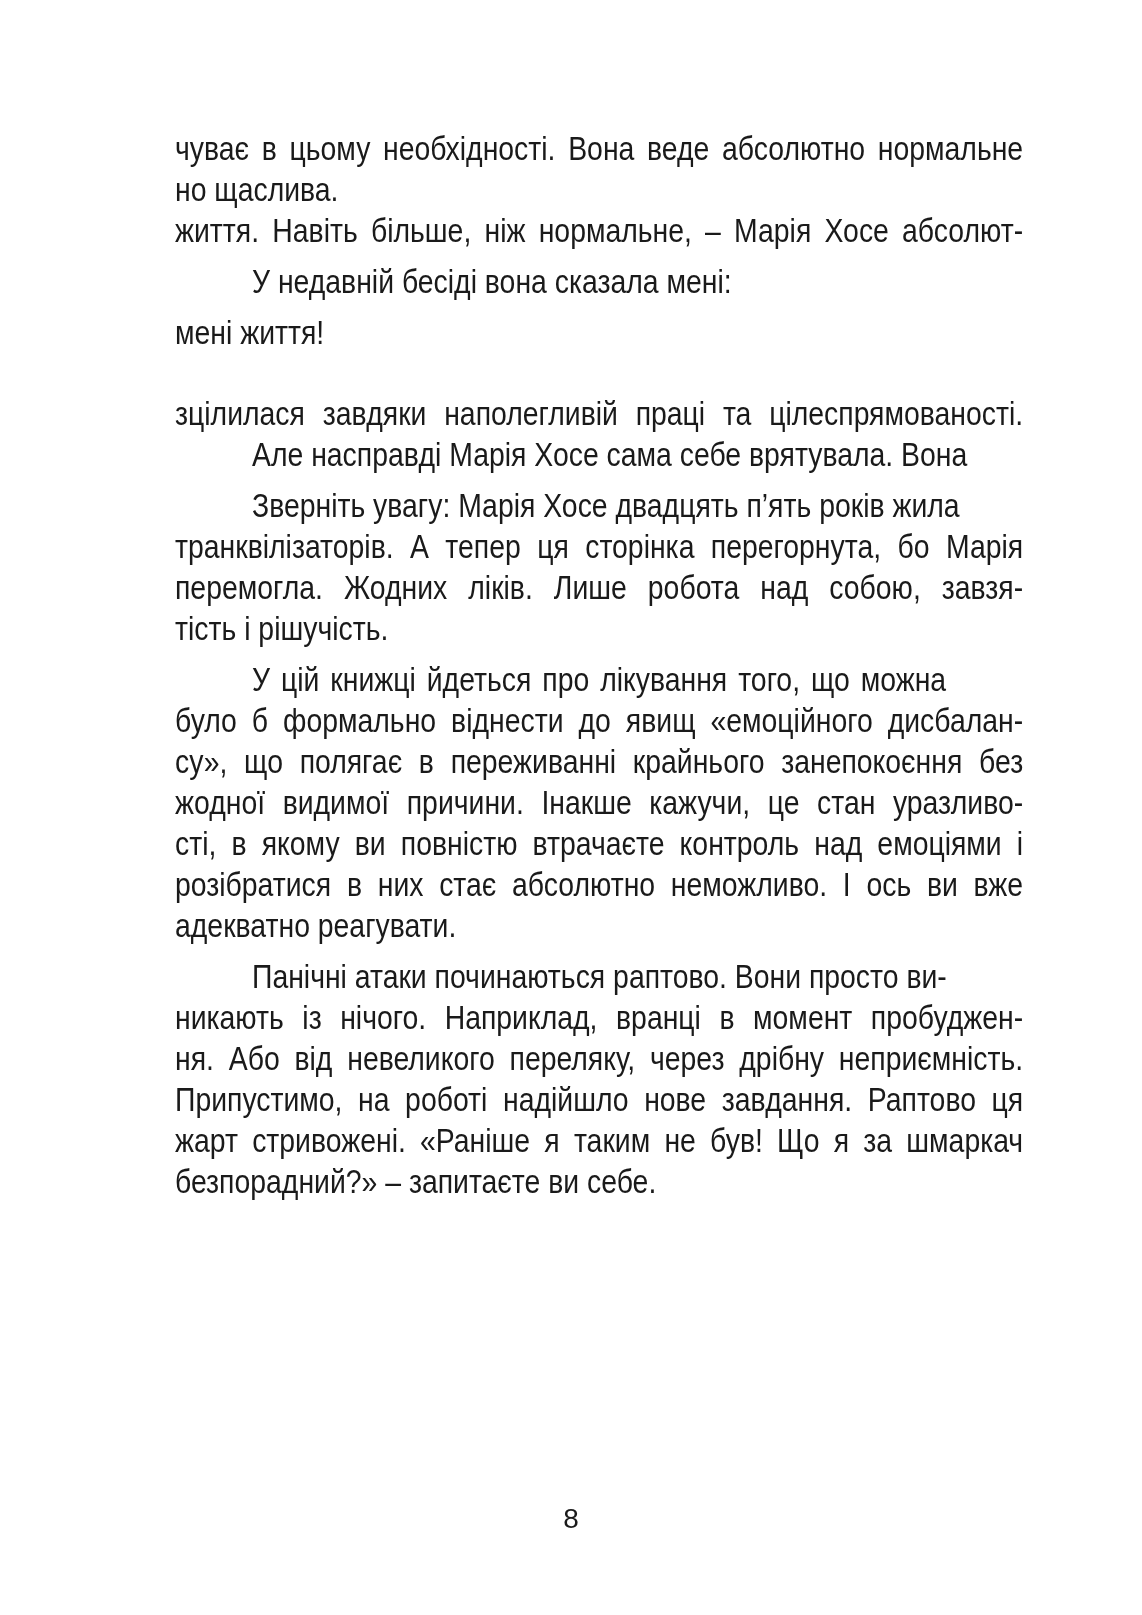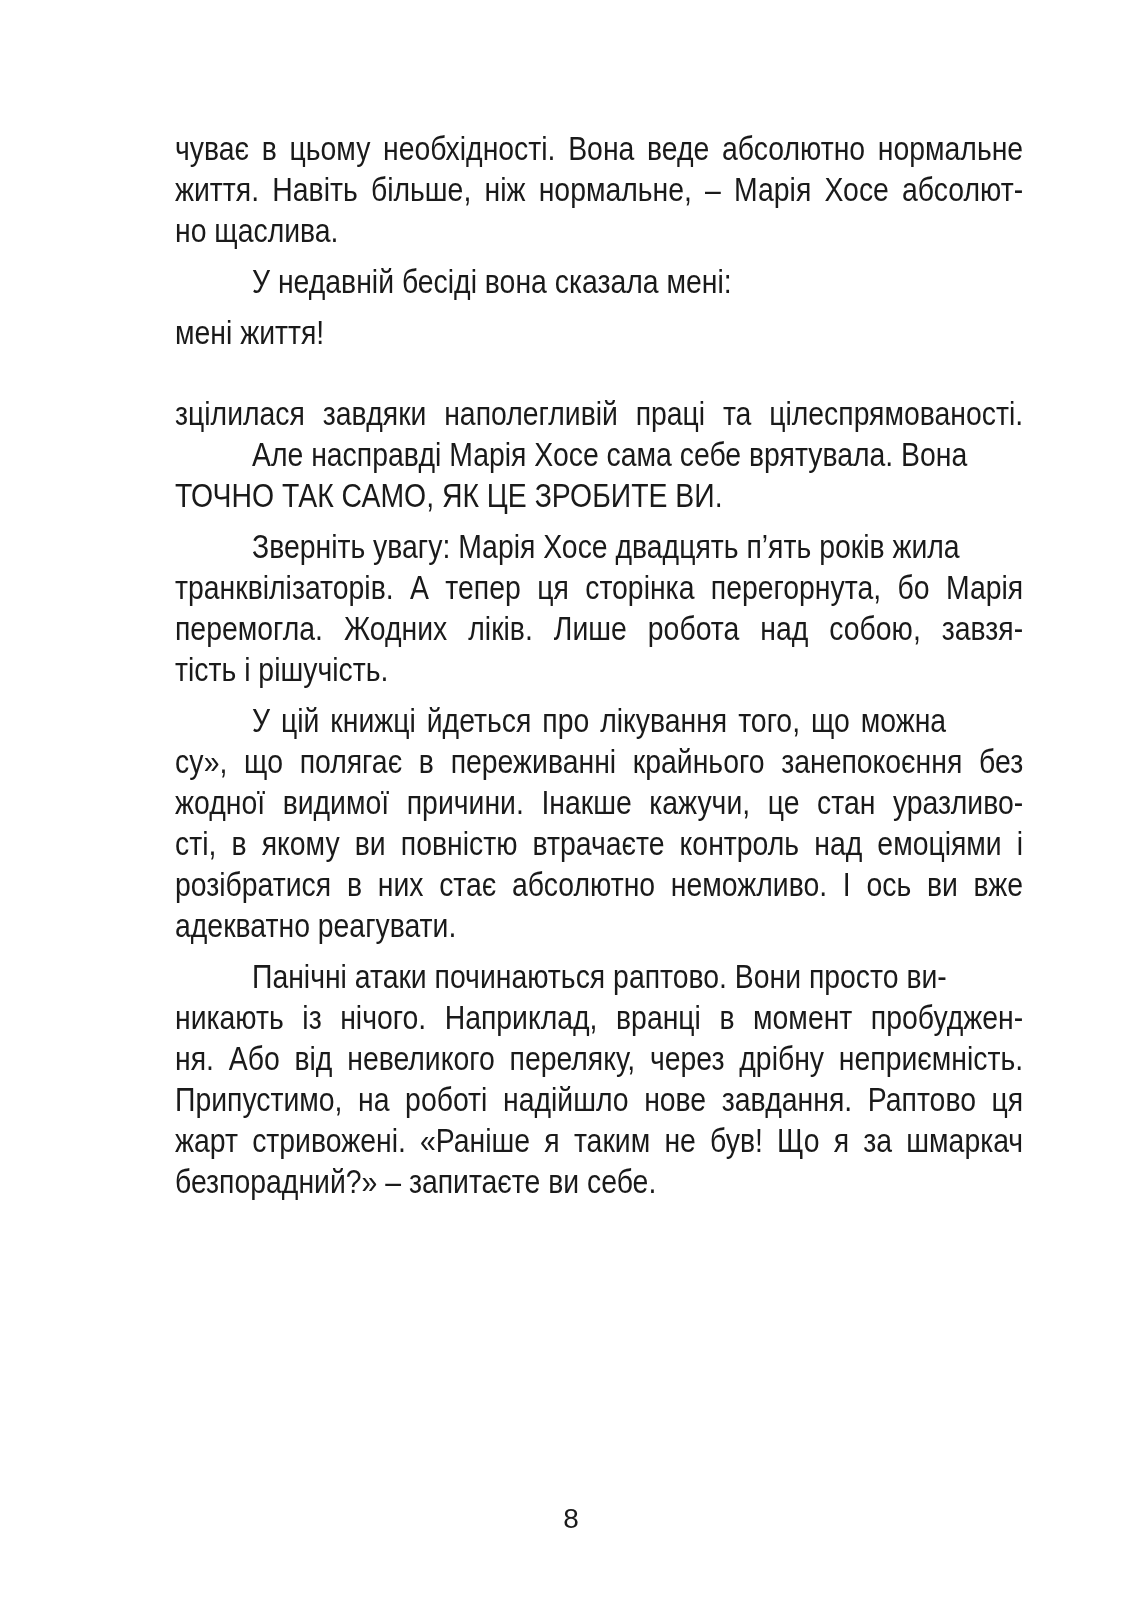--- a/index.html
+++ b/index.html
@@ -26,24 +26,24 @@
   </style>
 </head>
 <body>
 
 <div class="page" id="page-body">
     <div>
       <div class="line">
         <span class="inner justify">чуває в цьому необхідності. Вона веде абсолютно нормальне</span>
       </div>
       <div class="line">
-        <span class="inner justify">життя. Навіть більше, ніж нормальне, – Марія Хосе абсолют-</span>
+        <span class="inner">но щаслива.</span>
       </div>
       <div class="line">
-        <span class="inner">но щаслива.</span>
+        <span class="inner justify">життя. Навіть більше, ніж нормальне, – Марія Хосе абсолют-</span>
       </div>
     </div>
     <div class="gap"></div>
     <div>
       <div class="line indent">
         <span class="inner indented">У недавній бесіді вона сказала мені:</span>
       </div>
     </div>
     <div class="gap"></div>
     <div>
@@ -52,43 +52,43 @@
       </div>
     </div>
     <div class="gap-big"></div>
     <div>
       <div class="line">
         <span class="inner justify">зцілилася завдяки наполегливій праці та цілеспрямованості.</span>
       </div>
       <div class="line indent">
         <span class="inner justify indented">Але насправді Марія Хосе сама себе врятувала. Вона</span>
       </div>
-      <div class="line">
-        <span class="inner">ТОЧНО ТАК САМО, ЯК ЦЕ ЗРОБИТЕ ВИ.</span>
-      </div>
     </div>
     <div class="gap"></div>
     <div>
       <div class="line indent">
         <span class="inner justify indented">Зверніть увагу: Марія Хосе двадцять п’ять років жила</span>
       </div>
       <div class="line">
         <span class="inner justify">транквілізаторів. А тепер ця сторінка перегорнута, бо Марія</span>
       </div>
       <div class="line">
         <span class="inner justify">перемогла. Жодних ліків. Лише робота над собою, завзя-</span>
       </div>
       <div class="line">
         <span class="inner">тість і рішучість.</span>
       </div>
     </div>
     <div class="gap"></div>
     <div>
       <div class="line indent">
         <span class="inner justify indented">У цій книжці йдеться про лікування того, що можна</span>
+      </div>
+      <div class="line">
+        <span class="inner justify">було б формально віднести до явищ «емоційного дисбалан-</span>
       </div>
       <div class="line">
         <span class="inner justify">су», що полягає в переживанні крайнього занепокоєння без</span>
       </div>
       <div class="line">
         <span class="inner justify">жодної видимої причини. Інакше кажучи, це стан уразливо-</span>
       </div>
       <div class="line">
         <span class="inner justify">сті, в якому ви повністю втрачаєте контроль над емоціями і</span>
       </div>

